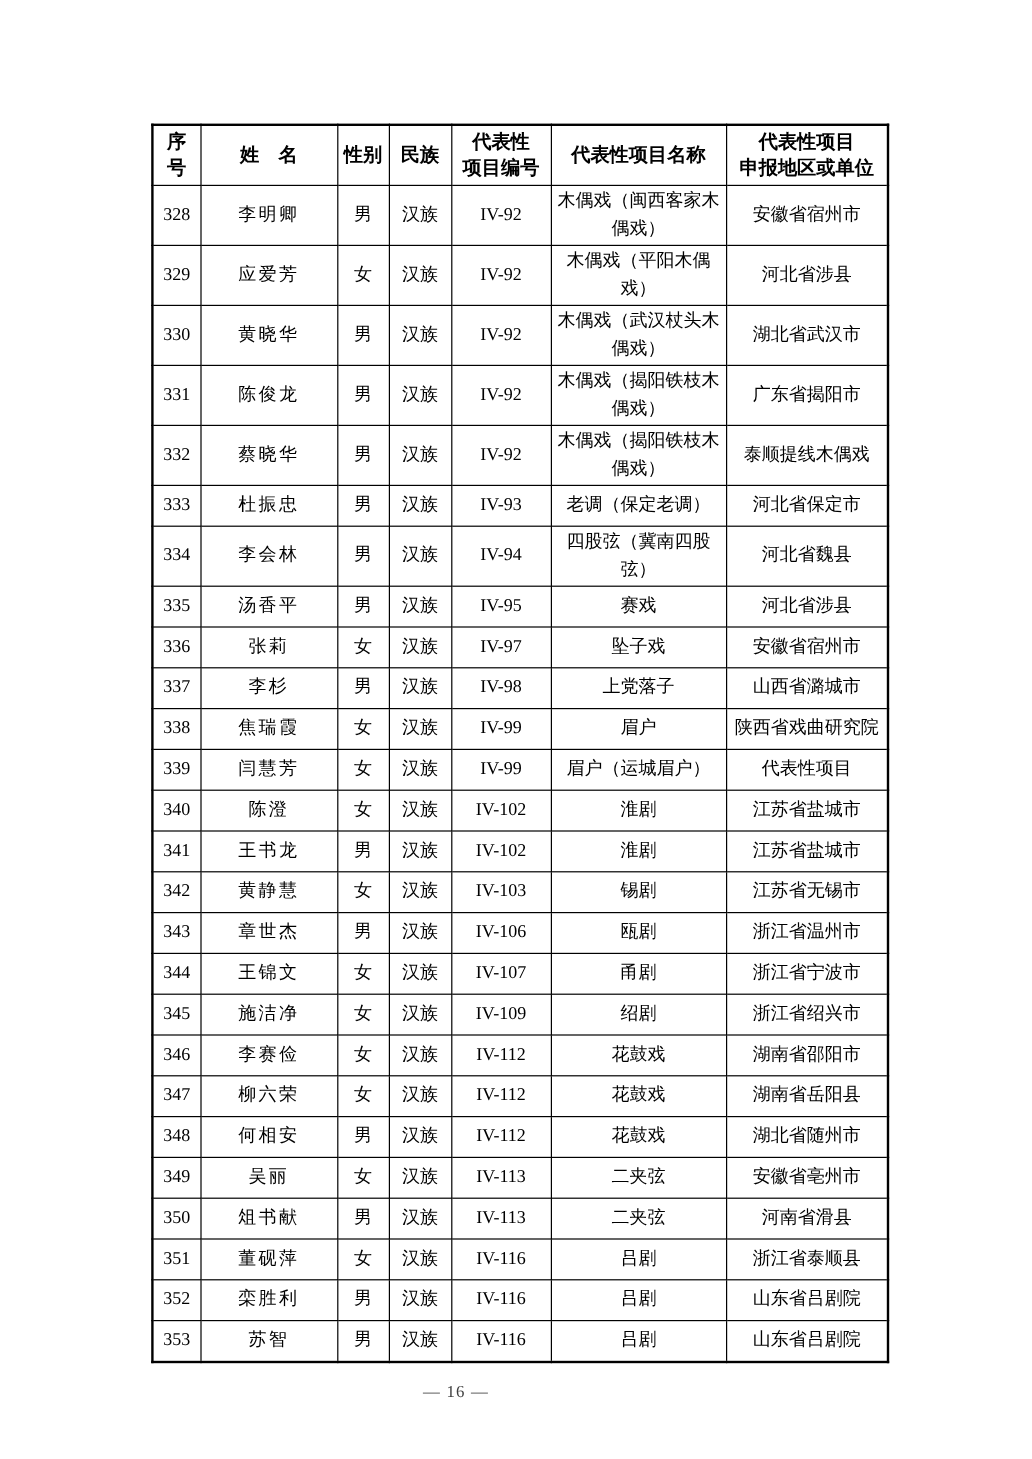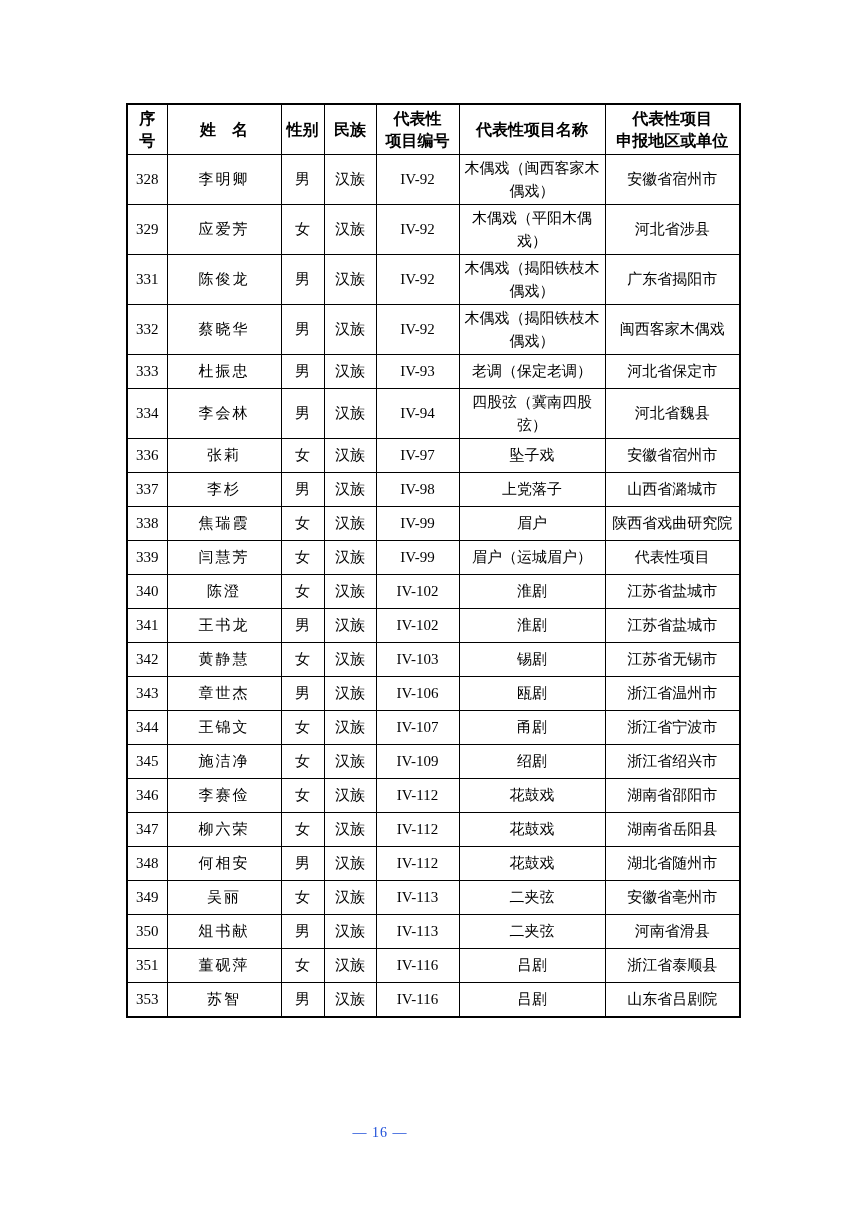--- a/index.html
+++ b/index.html
@@ -53,26 +53,26 @@
     height: 29px;
     line-height: 1.5;
   }
   td.c1 { letter-spacing: 2px; font-family: Liberation Serif, serif; }
   td.c5, td.c6 {
     text-align: left;
     padding: 2px 6px 2px 7px;
   }
   .footer-pageno {
     position: absolute;
-    top: 1125px;
+    top: 1153px;
     left: 0;
     width: 760px;
     text-align: center;
     font-size: 14px;
-    color: #1d4ed8;
+    color: #404040;
     letter-spacing: 1px;
   }
 </style>
 </head>
 <body>
 
 <div class="page">
 
   <table class="doc-table">
     <colgroup>
@@ -111,56 +111,74 @@
         <tr>
           <td class="c0">329</td>
           <td class="c1">应爱芳</td>
           <td class="c2">女</td>
           <td class="c3">汉族</td>
           <td class="c4">IV-92</td>
           <td class="c5">木偶戏（平阳木偶戏）</td>
           <td class="c6">河北省涉县</td>
         </tr>
         <tr>
+          <td class="c0">330</td>
+          <td class="c1">黄晓华</td>
+          <td class="c2">男</td>
+          <td class="c3">汉族</td>
+          <td class="c4">IV-92</td>
+          <td class="c5">木偶戏（武汉杖头木偶戏）</td>
+          <td class="c6">湖北省武汉市</td>
+        </tr>
+        <tr>
           <td class="c0">331</td>
           <td class="c1">陈俊龙</td>
           <td class="c2">男</td>
           <td class="c3">汉族</td>
           <td class="c4">IV-92</td>
           <td class="c5">木偶戏（揭阳铁枝木偶戏）</td>
           <td class="c6">广东省揭阳市</td>
         </tr>
         <tr>
           <td class="c0">332</td>
           <td class="c1">蔡晓华</td>
           <td class="c2">男</td>
           <td class="c3">汉族</td>
           <td class="c4">IV-92</td>
           <td class="c5">木偶戏（揭阳铁枝木偶戏）</td>
-          <td class="c6">闽西客家木偶戏</td>
+          <td class="c6">泰顺提线木偶戏</td>
         </tr>
         <tr>
           <td class="c0">333</td>
           <td class="c1">杜振忠</td>
           <td class="c2">男</td>
           <td class="c3">汉族</td>
           <td class="c4">IV-93</td>
           <td class="c5">老调（保定老调）</td>
           <td class="c6">河北省保定市</td>
         </tr>
         <tr>
           <td class="c0">334</td>
           <td class="c1">李会林</td>
           <td class="c2">男</td>
           <td class="c3">汉族</td>
           <td class="c4">IV-94</td>
           <td class="c5">四股弦（冀南四股弦）</td>
           <td class="c6">河北省魏县</td>
         </tr>
         <tr>
+          <td class="c0">335</td>
+          <td class="c1">汤香平</td>
+          <td class="c2">男</td>
+          <td class="c3">汉族</td>
+          <td class="c4">IV-95</td>
+          <td class="c5">赛戏</td>
+          <td class="c6">河北省涉县</td>
+        </tr>
+        <tr>
           <td class="c0">336</td>
           <td class="c1">张莉</td>
           <td class="c2">女</td>
           <td class="c3">汉族</td>
           <td class="c4">IV-97</td>
           <td class="c5">坠子戏</td>
           <td class="c6">安徽省宿州市</td>
         </tr>
         <tr>
           <td class="c0">337</td>
@@ -291,26 +309,35 @@
         <tr>
           <td class="c0">351</td>
           <td class="c1">董砚萍</td>
           <td class="c2">女</td>
           <td class="c3">汉族</td>
           <td class="c4">IV-116</td>
           <td class="c5">吕剧</td>
           <td class="c6">浙江省泰顺县</td>
         </tr>
         <tr>
-          <td class="c0">353</td>
-          <td class="c1">苏智</td>
+          <td class="c0">352</td>
+          <td class="c1">栾胜利</td>
           <td class="c2">男</td>
           <td class="c3">汉族</td>
           <td class="c4">IV-116</td>
           <td class="c5">吕剧</td>
           <td class="c6">山东省吕剧院</td>
         </tr>
+        <tr>
+          <td class="c0">353</td>
+          <td class="c1">苏智</td>
+          <td class="c2">男</td>
+          <td class="c3">汉族</td>
+          <td class="c4">IV-116</td>
+          <td class="c5">吕剧</td>
+          <td class="c6">山东省吕剧院</td>
+        </tr>
       </tbody>
   </table>
 
   <div class="footer-pageno">— 16 —</div>
 
 </div>
 
 </body></html>

